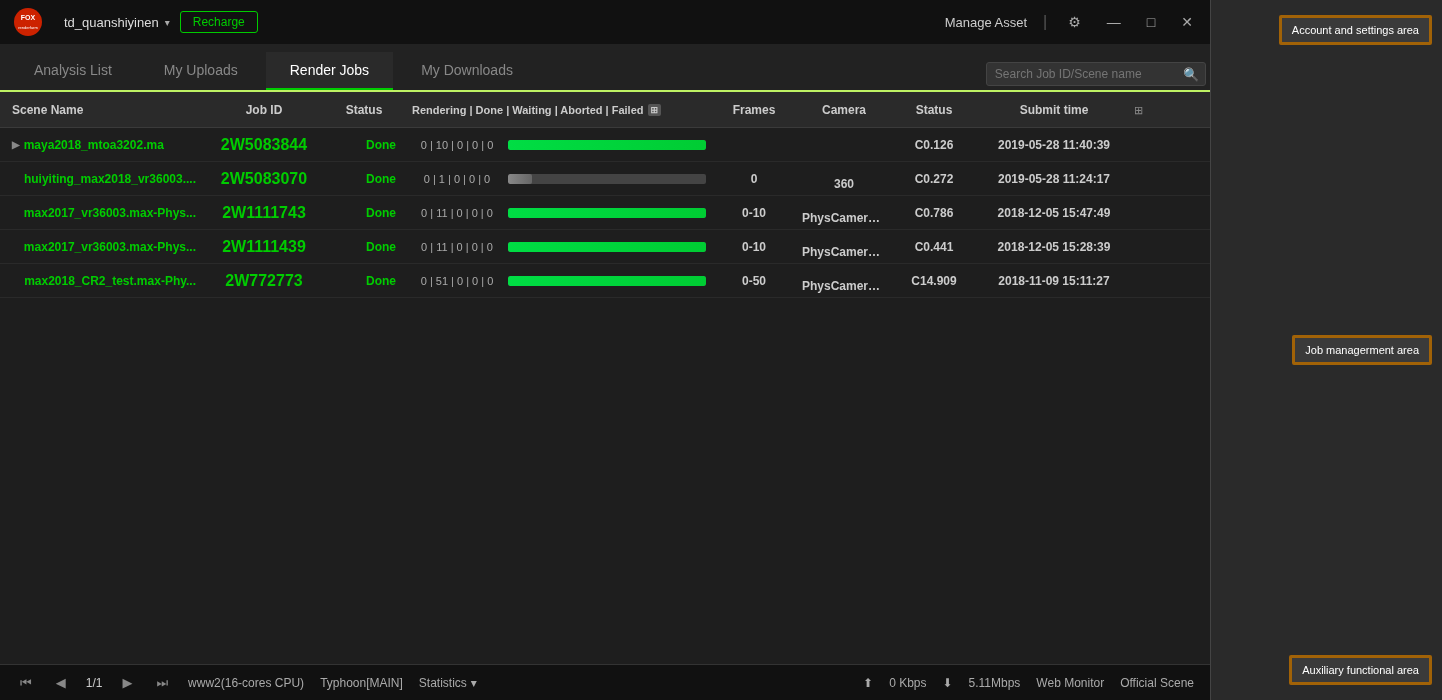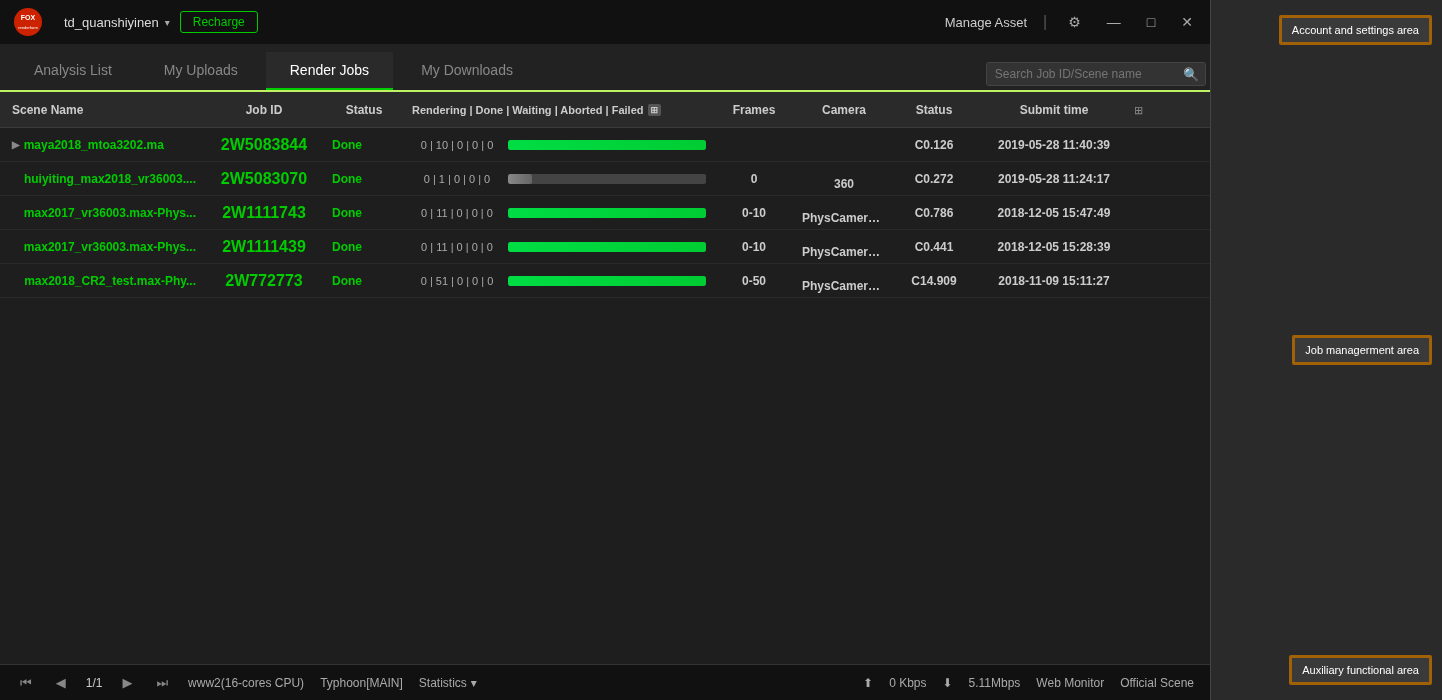--- a/index.html
+++ b/index.html
@@ -207,21 +207,21 @@
       display: flex;
       align-items: center;
       height: 34px;
       border-bottom: 1px solid #2a2a2a;
       padding: 0 4px;
       cursor: pointer;
     }
 
     .table-row .col-scene { color: #00cc00; font-size: 12px; overflow: hidden; text-overflow: ellipsis; white-space: nowrap; }
     .table-row .col-jobid { color: #00cc00; font-size: 16px; text-align: center; }
-    .table-row .col-status { color: #00cc00; font-size: 12px; text-align: left; }
+    .table-row .col-status { color: #00cc00; font-size: 12px; text-align: right; }
     .table-row .col-frames { color: #ccc; font-size: 12px; text-align: center; }
     .table-row .col-camera { color: #ccc; font-size: 12px; overflow: hidden; text-overflow: ellipsis; white-space: nowrap; margin-top: 11px; }
     .table-row .col-charges { color: #ccc; font-size: 12px; text-align: center; }
     .table-row .col-submit { color: #ccc; font-size: 12px; text-align: center; }
 
     .progress-bar-wrap {
       width: 310px;
       padding: 0 8px;
       display: flex;
       align-items: center;

